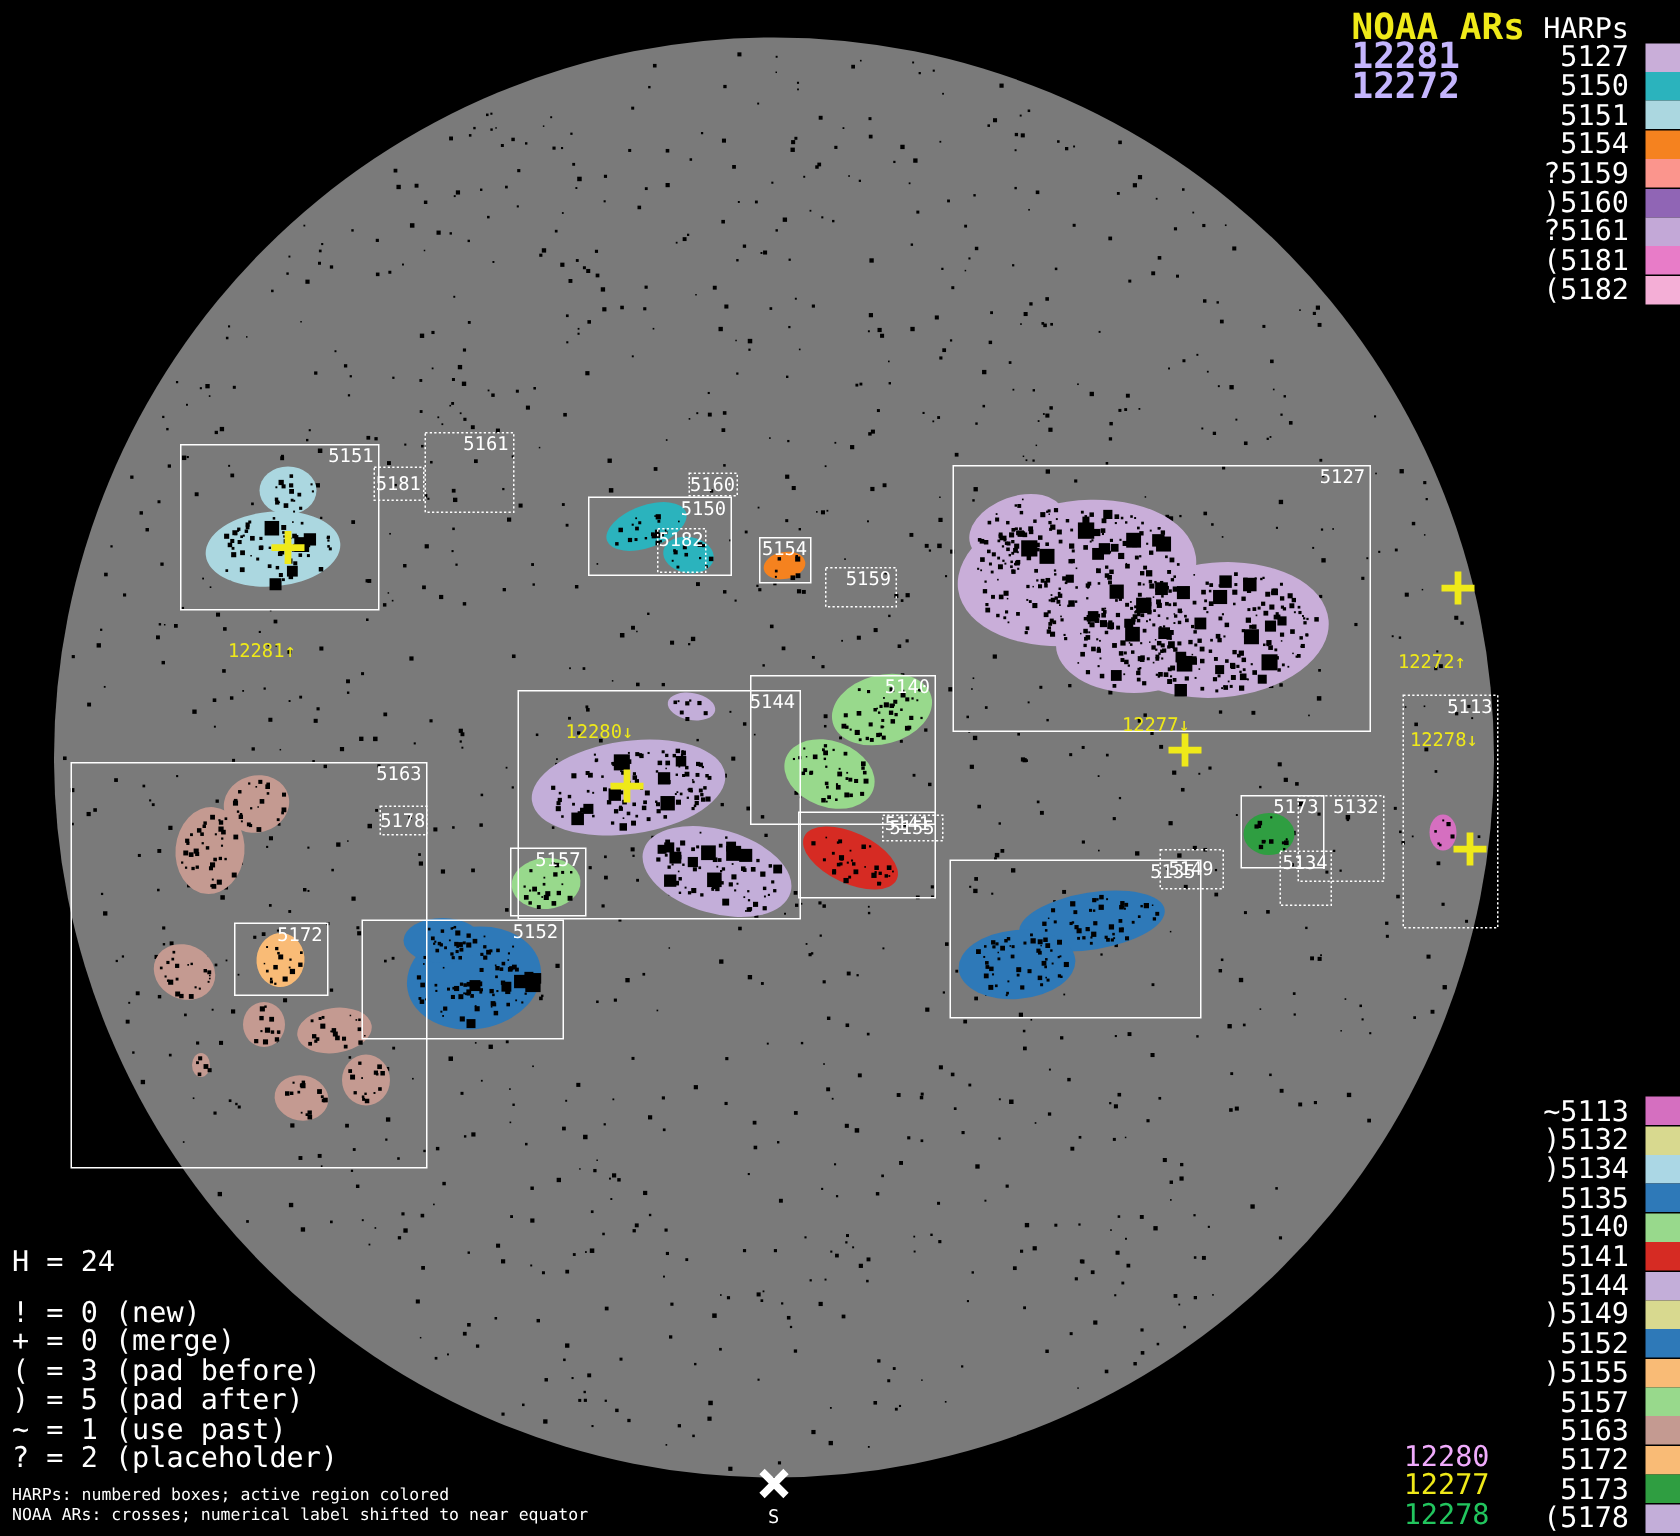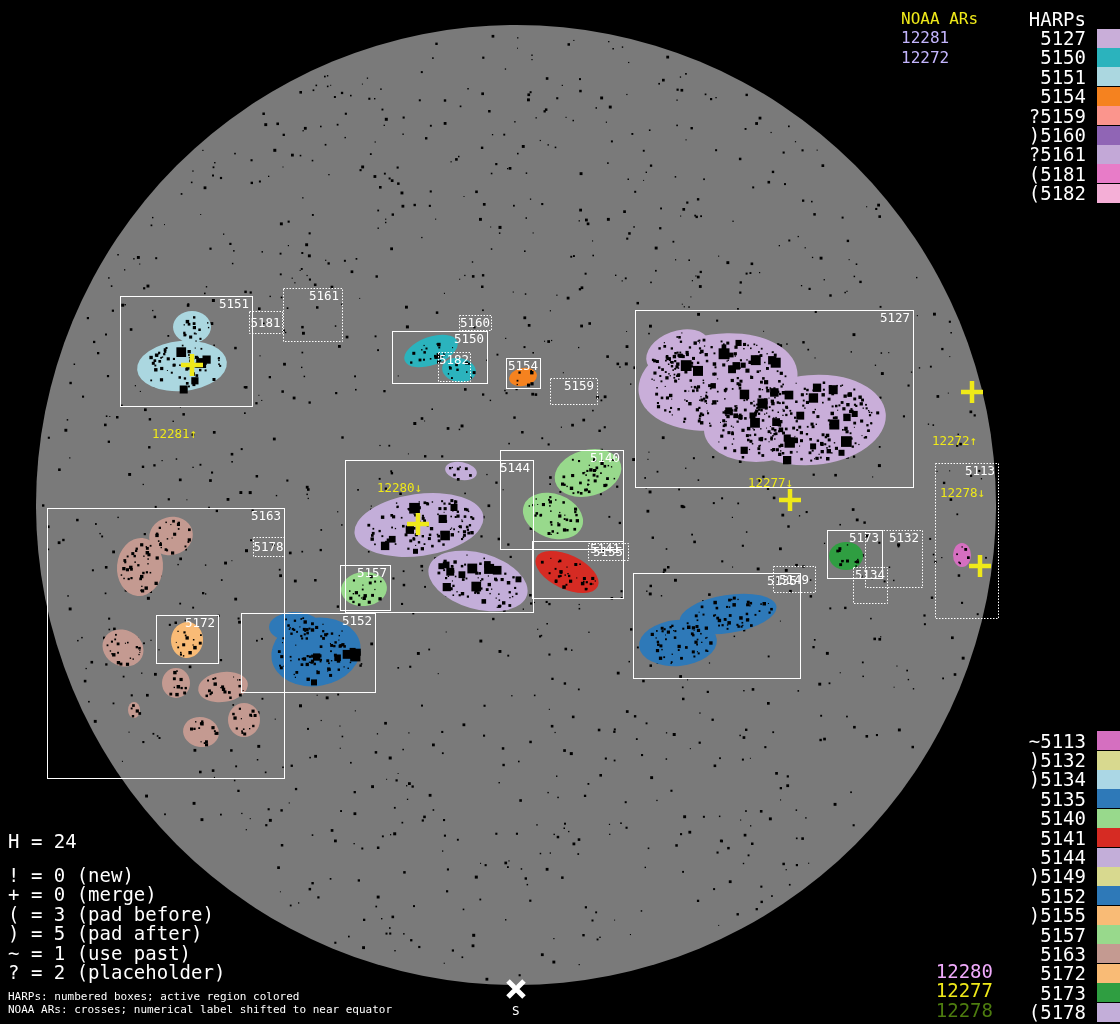--- a/index.html
+++ b/index.html
@@ -4,21 +4,21 @@
 <style>
   html,body { margin:0; padding:0; background:#000; }
   #app {
     position:relative; width:1120px; height:1024px; overflow:hidden;
     background:#000;
     font-family:"DejaVu Sans Mono","Liberation Mono",monospace;
   }
   #scene-svg { position:absolute; left:0; top:0; }
   .overlay { position:absolute; color:#ffffff; white-space:pre; }
   #title-block { left:8px; top:6px; font-size:20px; line-height:20px; }
-  #noaa-top { left:901px; top:9px; font-size:16px; line-height:19.4px; }
+  #noaa-top { left:901px; top:9px; font-size:24px; line-height:19.4px;font-weight:bold; }
   #harps-top { right:0px; top:9px; }
   #harps-bottom { right:0px; top:731px; }
   .hrow { display:flex; align-items:center; height:19.4px; font-size:19px; }
   .hlabel { display:inline-block; width:186px; text-align:right; }
   .swatch { display:inline-block; width:23px; height:19px; margin-left:11px; }
   #noaa-bottom { right:127px; top:962px; font-size:19px; line-height:19.4px; text-align:right; }
   #stats-h { left:8px; top:830px; font-size:19px; }
   #stats-legend { left:8px; top:866px; font-size:19px; line-height:19.4px; }
   #footer-block { left:8px; top:990px; font-size:11px; line-height:13px; }
 </style>
@@ -2774,20 +2774,20 @@
       <path d="M969 566 H991 M980 555 V577" stroke="#efe919" stroke-width="4.5" fill="none"></path>
       <text x="940" y="497" fill="#efe919" font-size="12.5" font-family="&quot;DejaVu Sans Mono&quot;,&quot;Liberation Mono&quot;,monospace">12278↓</text>
       <path d="M508 981 L524 997 M524 981 L508 997" stroke="#fff" stroke-width="5" fill="none"></path>
       <text x="512" y="1015" fill="#fff" font-size="12.5" font-family="&quot;DejaVu Sans Mono&quot;,&quot;Liberation Mono&quot;,monospace">S</text>
     </svg>
 
 
   <div id="noaa-top" class="overlay"><div style="color: rgb(239, 233, 25);">NOAA ARs</div><div style="color: #c4b5fd;">12281</div><div style="color: #c4b5fd;">12272</div></div>
   <div id="harps-top" class="overlay"><div class="hrow"><span class="hlabel">HARPs</span><span class="swatch"></span></div><div class="hrow"><span class="hlabel">5127</span><span class="swatch" style="background: rgb(201, 174, 217);"></span></div><div class="hrow"><span class="hlabel">5150</span><span class="swatch" style="background: rgb(43, 179, 189);"></span></div><div class="hrow"><span class="hlabel">5151</span><span class="swatch" style="background: rgb(171, 215, 224);"></span></div><div class="hrow"><span class="hlabel">5154</span><span class="swatch" style="background: rgb(245, 130, 31);"></span></div><div class="hrow"><span class="hlabel">?5159</span><span class="swatch" style="background: rgb(251, 149, 141);"></span></div><div class="hrow"><span class="hlabel">)5160</span><span class="swatch" style="background: rgb(144, 101, 181);"></span></div><div class="hrow"><span class="hlabel">?5161</span><span class="swatch" style="background: rgb(195, 168, 215);"></span></div><div class="hrow"><span class="hlabel">(5181</span><span class="swatch" style="background: rgb(232, 124, 200);"></span></div><div class="hrow"><span class="hlabel">(5182</span><span class="swatch" style="background: rgb(244, 174, 214);"></span></div></div>
   <div id="harps-bottom" class="overlay"><div class="hrow"><span class="hlabel">~5113</span><span class="swatch" style="background: rgb(213, 111, 192);"></span></div><div class="hrow"><span class="hlabel">)5132</span><span class="swatch" style="background: rgb(216, 217, 143);"></span></div><div class="hrow"><span class="hlabel">)5134</span><span class="swatch" style="background: rgb(171, 215, 229);"></span></div><div class="hrow"><span class="hlabel">5135</span><span class="swatch" style="background: rgb(46, 121, 184);"></span></div><div class="hrow"><span class="hlabel">5140</span><span class="swatch" style="background: rgb(152, 217, 140);"></span></div><div class="hrow"><span class="hlabel">5141</span><span class="swatch" style="background: rgb(214, 43, 35);"></span></div><div class="hrow"><span class="hlabel">5144</span><span class="swatch" style="background: rgb(195, 174, 217);"></span></div><div class="hrow"><span class="hlabel">)5149</span><span class="swatch" style="background: rgb(216, 217, 143);"></span></div><div class="hrow"><span class="hlabel">5152</span><span class="swatch" style="background: rgb(46, 121, 184);"></span></div><div class="hrow"><span class="hlabel">)5155</span><span class="swatch" style="background: rgb(249, 187, 118);"></span></div><div class="hrow"><span class="hlabel">5157</span><span class="swatch" style="background: rgb(152, 217, 140);"></span></div><div class="hrow"><span class="hlabel">5163</span><span class="swatch" style="background: rgb(196, 154, 145);"></span></div><div class="hrow"><span class="hlabel">5172</span><span class="swatch" style="background: rgb(249, 187, 118);"></span></div><div class="hrow"><span class="hlabel">5173</span><span class="swatch" style="background: rgb(47, 158, 65);"></span></div><div class="hrow"><span class="hlabel">(5178</span><span class="swatch" style="background: rgb(195, 174, 217);"></span></div></div>
-  <div id="noaa-bottom" class="overlay"><div style="color: #f0abfc;">12280</div><div style="color: rgb(239, 233, 25); text-align: right;">12277</div><div style="color: #4d7c0f;">12278</div></div>
+  <div id="noaa-bottom" class="overlay"><div style="color: #f0abfc;">12280</div><div style="color: rgb(239, 233, 25); text-align: right;">12277</div><div style="color: #22c55e;">12278</div></div>
 
   <div id="stats-h" class="overlay">H = 24</div>
   <div id="stats-legend" class="overlay"><div>! = 0 (new)</div><div>+ = 0 (merge)</div><div>( = 3 (pad before)</div><div>) = 5 (pad after)</div><div>~ = 1 (use past)</div><div>? = 2 (placeholder)</div></div>
 
   <div id="footer-block" class="overlay"><span>HARPs: numbered boxes; active region colored</span>
 <span>NOAA ARs: crosses; numerical label shifted to near equator</span></div>
 </div>
 
 </body></html>

